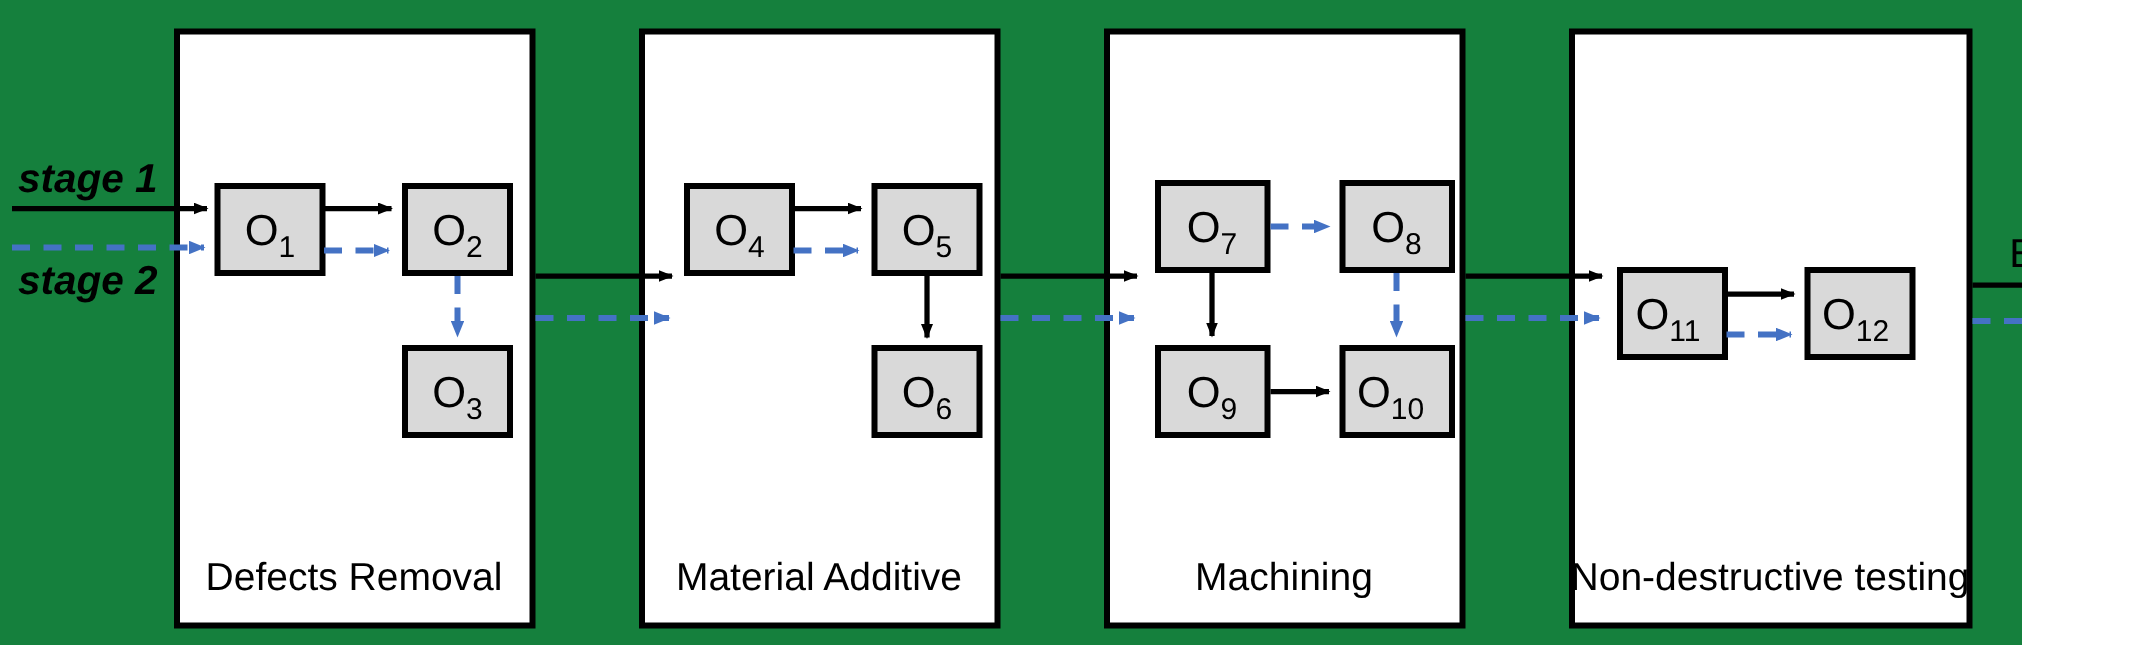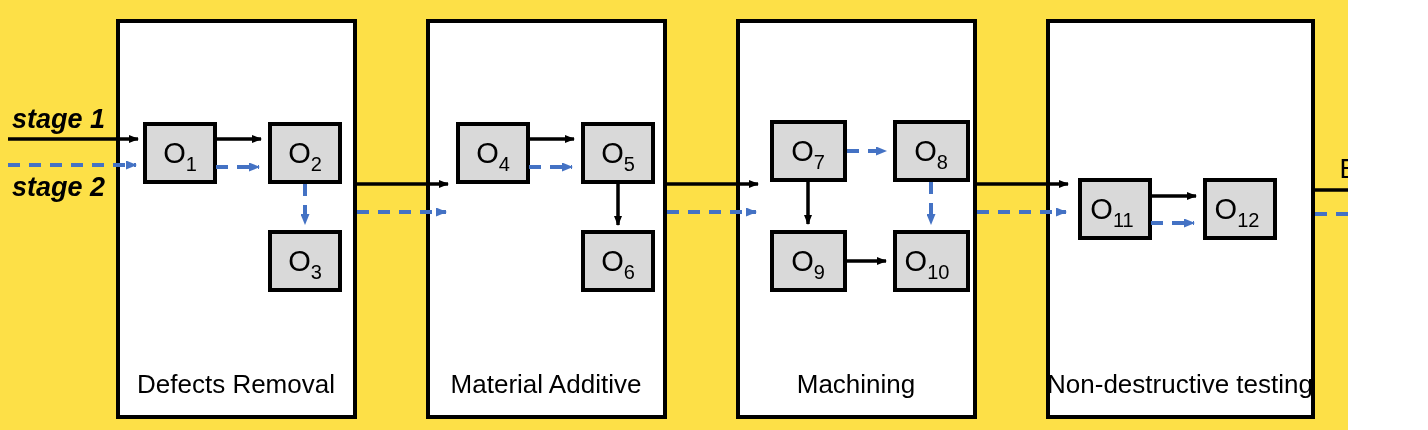--- a/index.html
+++ b/index.html
@@ -4,21 +4,21 @@
 <style>
   html, body {
     margin: 0;
     padding: 0;
     background: #ffffff;
   }
   #canvas {
     position: relative;
     width: 1348px;
     height: 430px;
-    background: #fde047;
+    background: #15803d;
     font-family: "Liberation Sans", sans-serif;
     overflow: hidden;
   }
   #diagram-svg {
     position: absolute;
     top: 0;
     left: 0;
     width: 1428px;
     height: 430px;
   }

